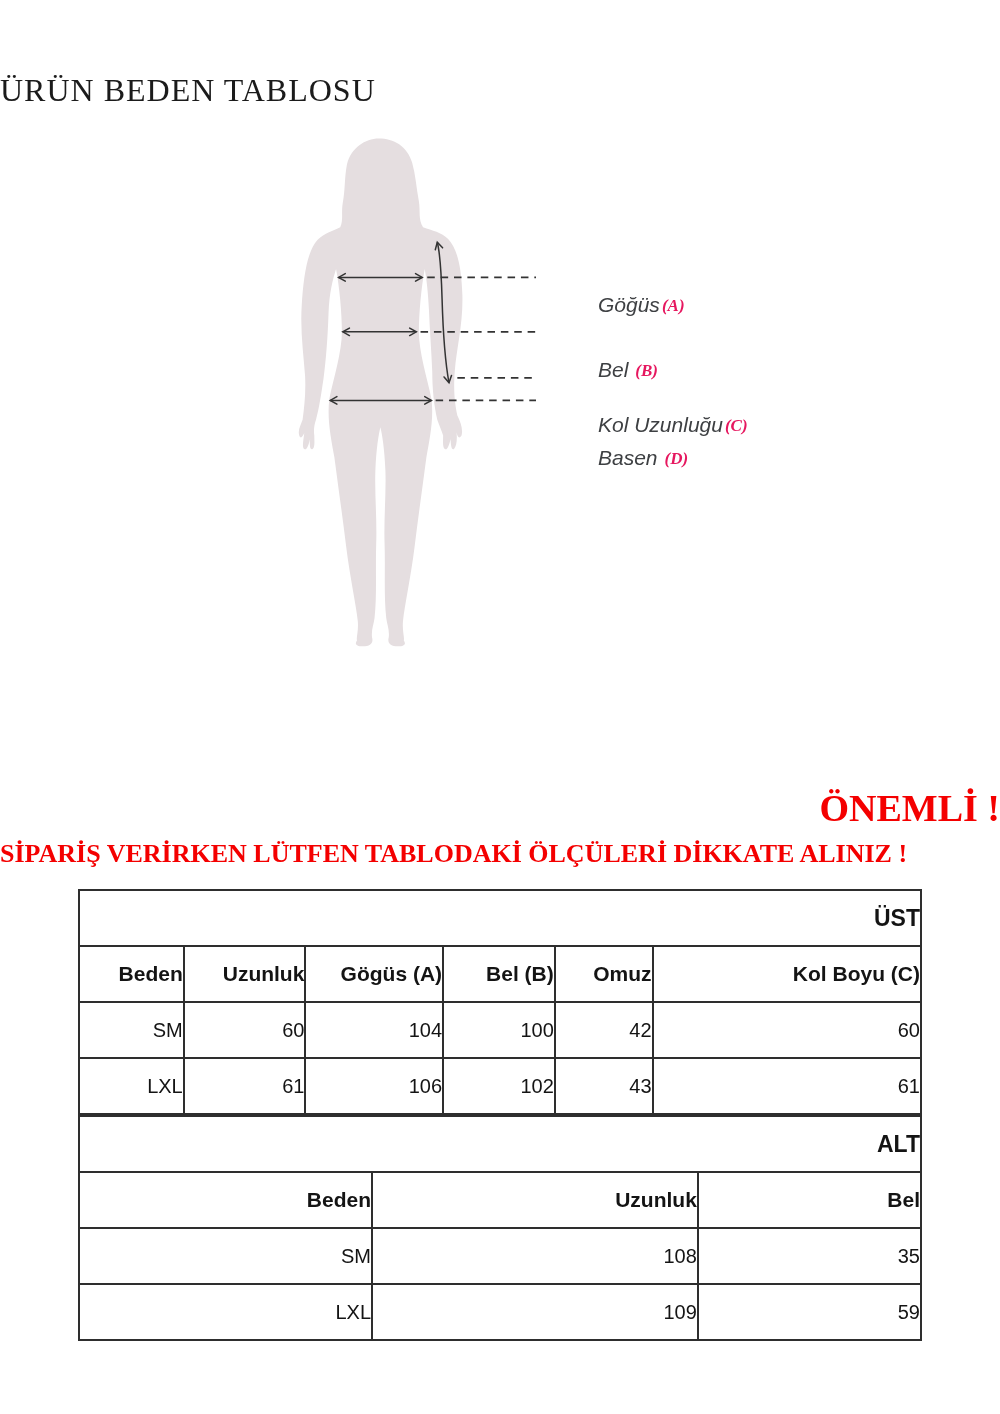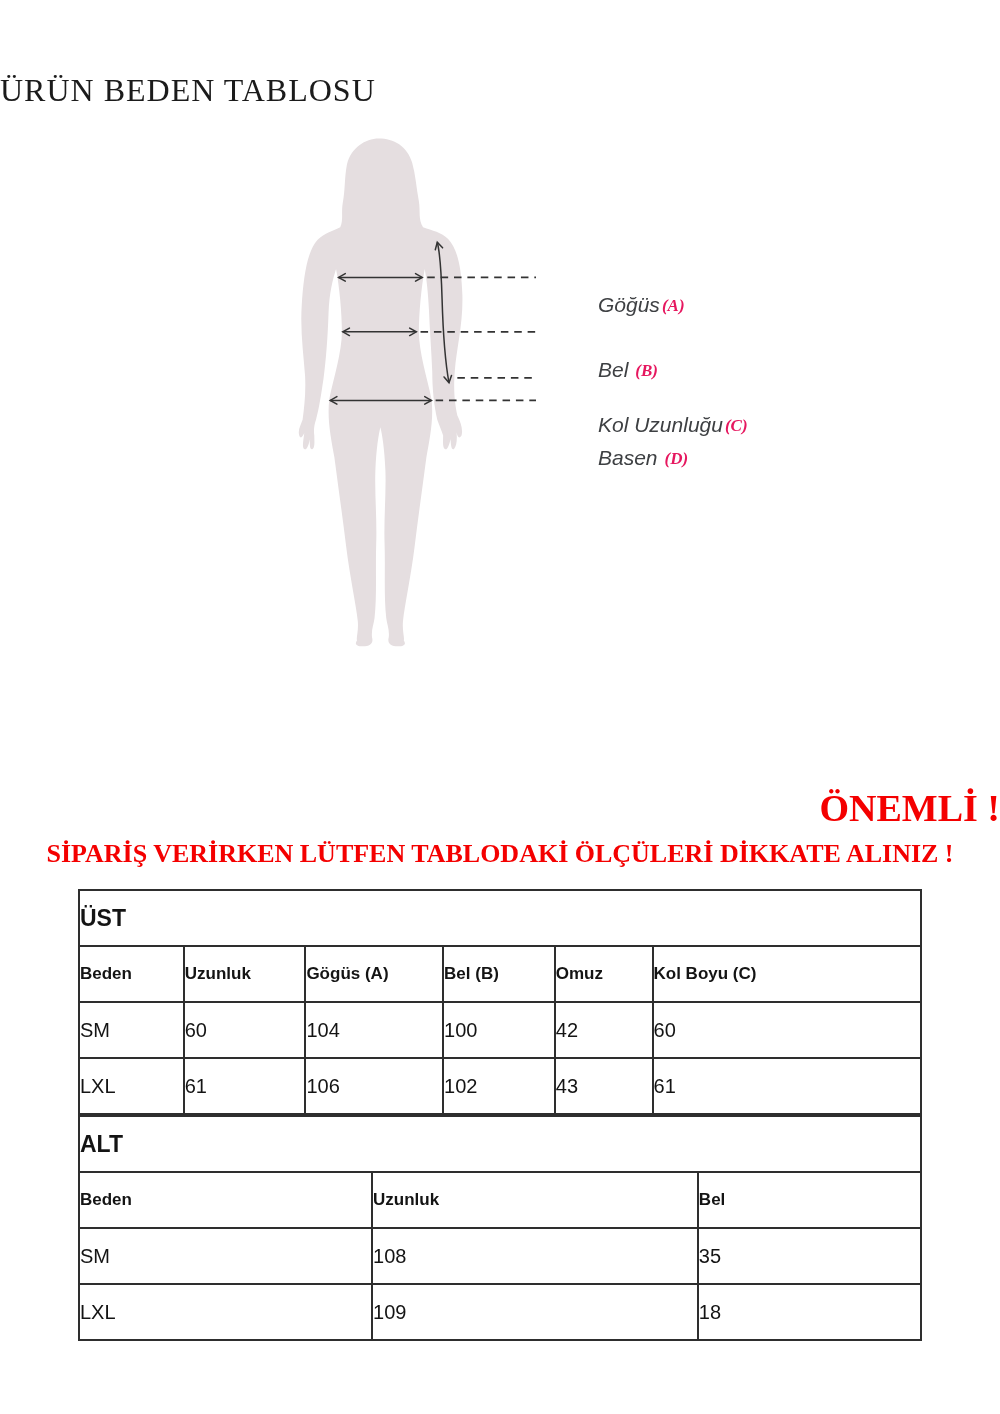--- a/index.html
+++ b/index.html
@@ -53,47 +53,47 @@
     text-align: right;
     font-family: "Liberation Serif", serif;
     font-weight: bold;
     font-size: 38px;
     color: #f40000;
     white-space: nowrap;
   }
   .important-text {
     position: absolute;
     top: 839px; left: 0; width: 1000px;
-    text-align: center;
+    text-align: left;
     font-family: "Liberation Serif", serif;
     font-weight: bold;
     font-size: 26px;
     color: #f40000;
     white-space: nowrap;
   }
 
   .size-tables {
     position: absolute;
     left: 78px; top: 889px; width: 844px;
   }
   .size-tables table {
     width: 100%;
     border-collapse: collapse;
     table-layout: fixed;
     color: #141414;
   }
   .size-tables td {
     border: 2px solid #2e2e2e;
-    text-align: left;
+    text-align: right;
     vertical-align: middle;
     height: 54px;
     padding: 0;
   }
   td.section-cell { font-weight: bold; font-size: 23px; }
-  td.header-cell  { font-weight: bold; font-size: 17px; }
+  td.header-cell  { font-weight: bold; font-size: 21px; }
   td.data-cell    { font-size: 20px; margin-top: 32px; }
 </style>
 </head>
 <body>
 
 <div class="page-title">ÜRÜN BEDEN TABLOSU</div>
 
 <svg id="figure-svg" width="330" height="645" viewBox="280 126 330 771" preserveAspectRatio="xMinYMin meet">
   <defs>
     <marker id="arr" markerWidth="14" markerHeight="14" refX="10" refY="6" orient="auto-start-reverse" markerUnits="userSpaceOnUse">
@@ -247,17 +247,17 @@
       <td class="header-cell">Bel</td>
     </tr>
     <tr>
       <td class="data-cell">SM</td>
       <td class="data-cell">108</td>
       <td class="data-cell">35</td>
     </tr>
     <tr>
       <td class="data-cell">LXL</td>
       <td class="data-cell">109</td>
-      <td class="data-cell">18</td>
+      <td class="data-cell">59</td>
     </tr>
   </tbody>
     </table>
 </div>
 
 </body></html>

